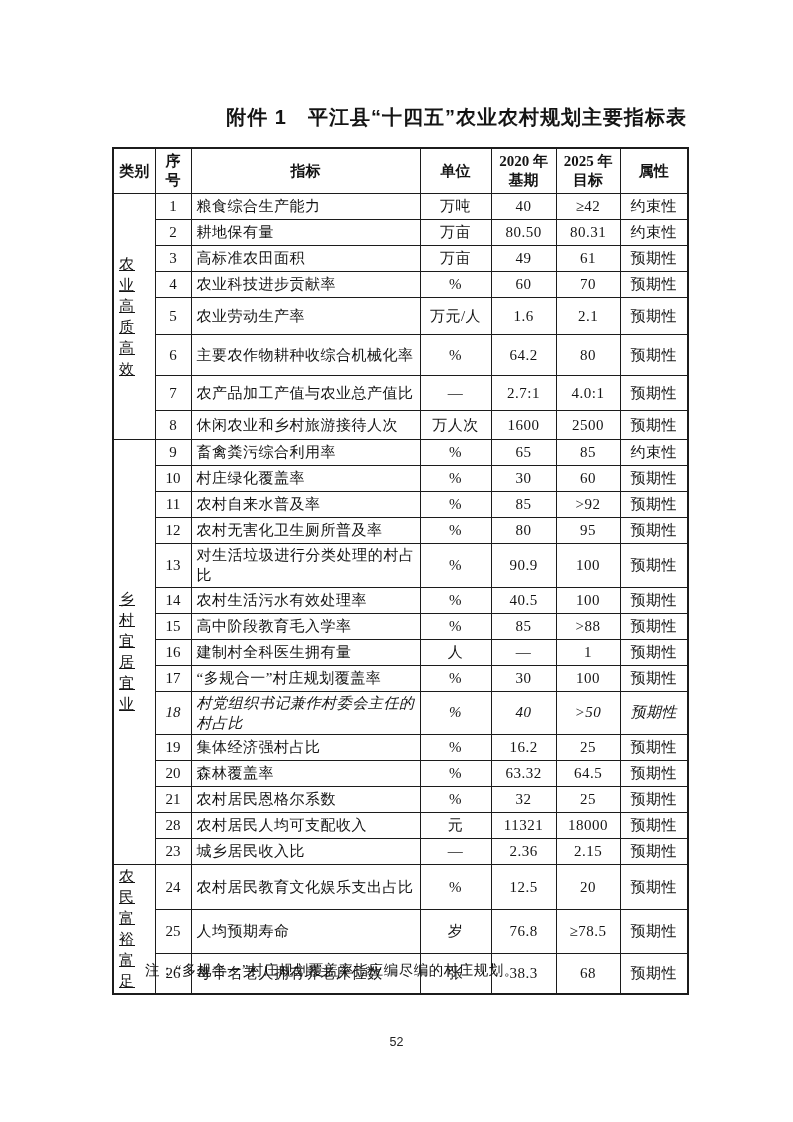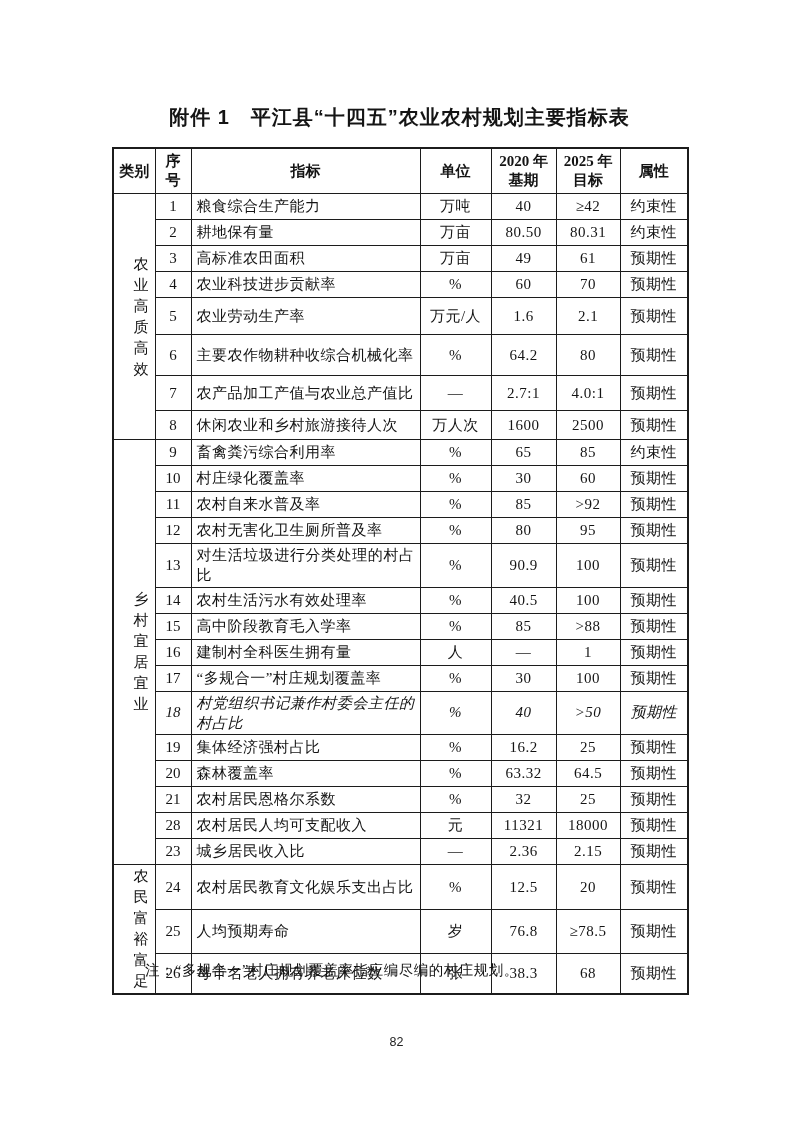--- a/index.html
+++ b/index.html
@@ -7,21 +7,21 @@
     width: 793px; height: 1122px;
     background: #ffffff;
     position: relative;
     font-family: "Liberation Serif", "DejaVu Serif", serif;
     color: #141414;
     overflow: hidden;
   }
   .doc-title {
     position: absolute;
     top: 104px; left: 112px; width: 575px;
-    text-align: center;
+    text-align: right;
     font-family: "Liberation Sans", "DejaVu Sans", sans-serif;
     font-weight: bold;
     font-size: 20px;
     letter-spacing: 1px;
     white-space: nowrap;
   }
   table.indicator-table {
     position: absolute;
     top: 147px; left: 112px;
     width: 575px;
@@ -48,25 +48,26 @@
   .indicator-table tbody tr:nth-child(5) { height: 37px; }
   .indicator-table tbody tr:nth-child(6) { height: 41px; }
   .indicator-table tbody tr:nth-child(7) { height: 35px; }
   .indicator-table tbody tr:nth-child(8) { height: 29px; }
   .indicator-table tbody tr:nth-child(13){ height: 42px; margin-left: 48px; }
   .indicator-table tbody tr:nth-child(18){ height: 41px; font-style: italic; }
   .indicator-table tbody tr:nth-child(24){ height: 30px; }
   .indicator-table tbody tr:nth-child(25){ height: 29px; }
   .indicator-table tbody tr:nth-child(26){ height: 27px; }
   .col-category {
-    text-align: right;
+    text-align: left;
     white-space: pre-line;
     line-height: 1.4;
     letter-spacing: 1px;
     padding: 1px 2px;
+    text-decoration: underline;
   }
   .col-index  { text-align: center; }
   .col-indicator {
     text-align: justify;
     text-align-last: left;
     letter-spacing: 0.5px;
     padding: 1px 6px;
     line-height: 1.35;
   }
   .col-unit, .col-base, .col-target, .col-attr { text-align: center; letter-spacing: 0.5px; }
@@ -328,13 +329,13 @@
         <td class="col-indicator">每千名老人拥有养老床位数</td>
         <td class="col-unit">张</td>
         <td class="col-base">38.3</td>
         <td class="col-target">68</td>
         <td class="col-attr">预期性</td>
       </tr>
     </tbody>
 </table>
 
 <div class="footnote">注：“多规合一”村庄规划覆盖率指应编尽编的村庄规划。</div>
-<div class="page-number">82</div>
+<div class="page-number">52</div>
 
 </body></html>

